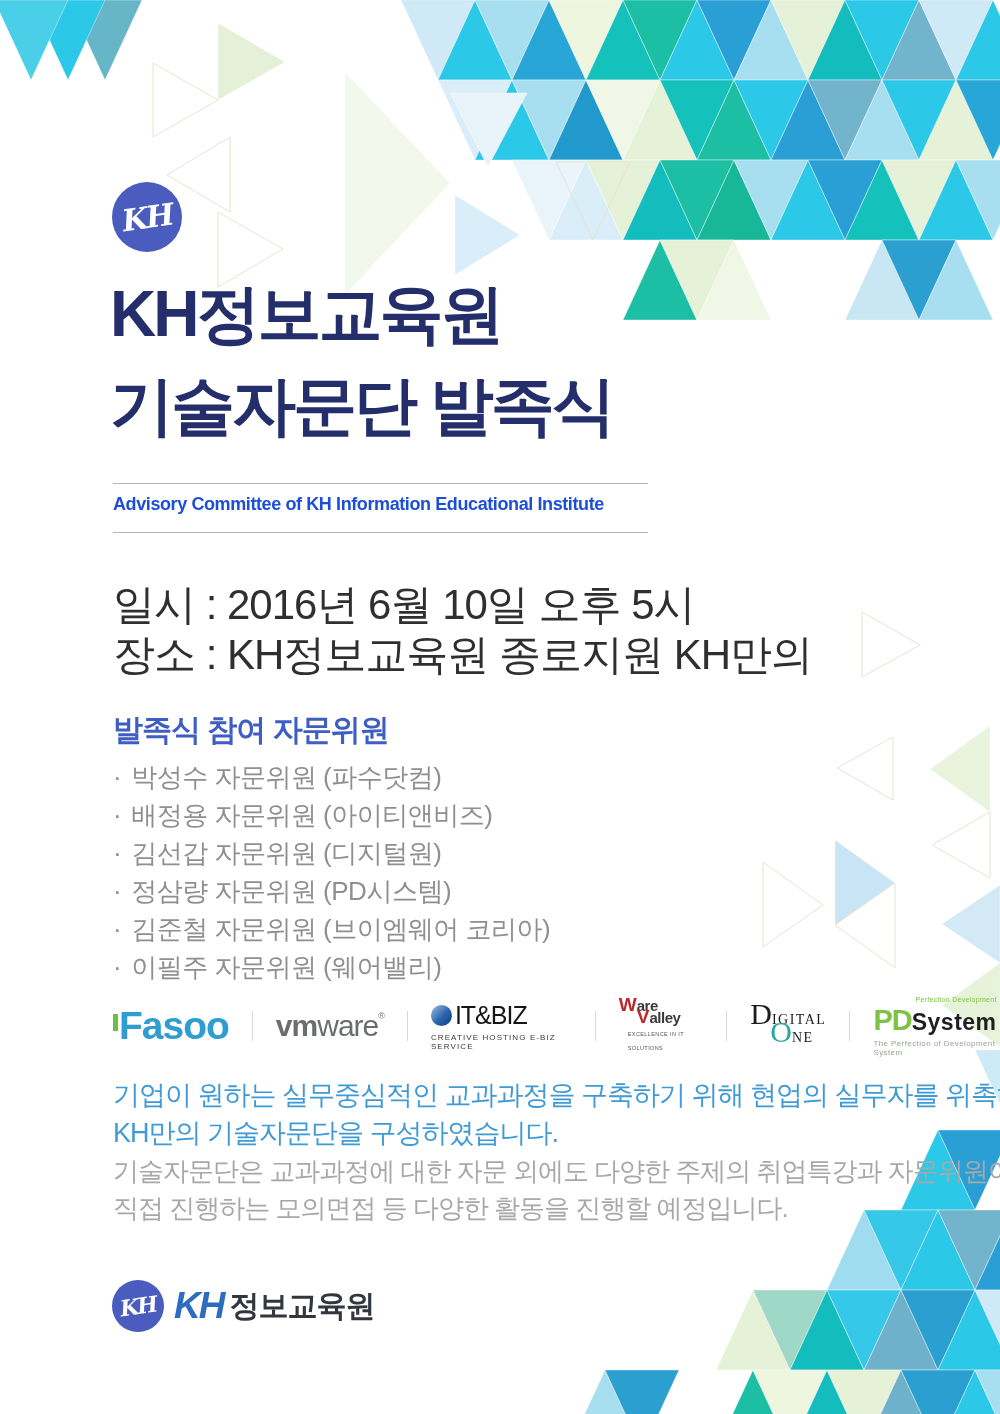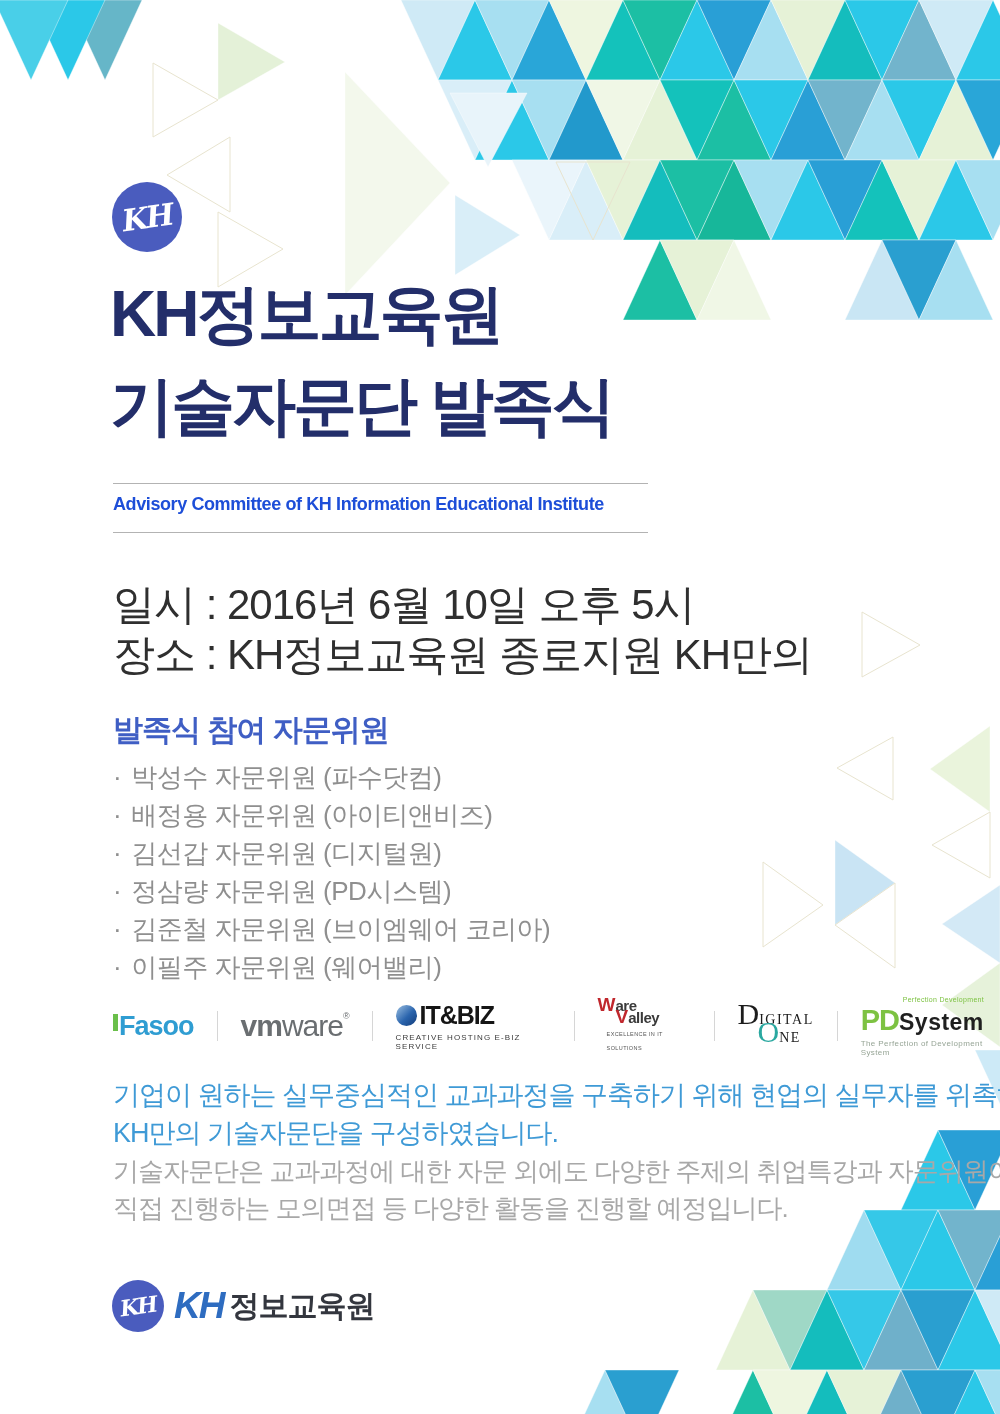--- a/index.html
+++ b/index.html
@@ -29,29 +29,29 @@
     font-size:30px;letter-spacing:-1px;}
   .members{position:absolute;left:113px;top:758px;color:#8f8f8f;font-size:26px;
     line-height:38px;letter-spacing:-0.5px;}
   .members .row{display:flex;align-items:baseline;}
   .members .bullet{margin-right:10px;color:#8f8f8f;}
 
   .logos{position:absolute;left:113px;top:1000px;height:52px;display:flex;align-items:center;gap:23px;}
   .lsep{width:1px;height:30px;background:#d6d6d6;flex:none;}
   .logo-fasoo{display:flex;align-items:center;}
   .logo-fasoo .fbar{width:5px;height:17px;background:#6abf4a;margin-right:1px;margin-top:-8px;}
-  .logo-fasoo .ftxt{color:#2f9dd2;font-weight:800;font-size:27px;letter-spacing:-1px;}
+  .logo-fasoo .ftxt{color:#2f9dd2;font-weight:800;font-size:39px;letter-spacing:-1px;}
   .logo-vmware{color:#6a6e71;font-size:30px;letter-spacing:-1px;display:flex;align-items:flex-start;}
   .logo-vmware .vm{font-weight:800;}
   .logo-vmware .reg{font-size:9px;margin-top:2px;}
   .logo-itbiz{text-align:left;}
   .logo-itbiz .line1{display:flex;align-items:center;}
   .logo-itbiz .orb{width:21px;height:21px;border-radius:50%;margin-right:3px;
     background:linear-gradient(135deg,#9cc0e2 0%,#2a64ad 55%,#123c7a 100%);}
-  .logo-itbiz .name{color:#151515;font-weight:700;font-size:25px;letter-spacing:-1px;}
+  .logo-itbiz .name{color:#151515;font-weight:400;font-size:25px;letter-spacing:-1px;}
   .logo-itbiz .tag{font-size:8px;color:#3a3a3a;letter-spacing:1.1px;margin-top:3px;}
   .logo-ware{line-height:14px;}
   .logo-ware .red{color:#c0272d;font-weight:800;font-size:19px;}
   .logo-ware .dark{color:#3a3a3a;font-weight:800;font-size:15px;letter-spacing:-0.5px;}
   .logo-ware .l2{margin-left:18px;margin-top:-3px;}
   .logo-ware .tag{font-size:5.5px;color:#555;letter-spacing:0.4px;margin-top:2px;margin-left:9px;}
   .logo-digital{font-family:"Liberation Serif",serif;color:#1c1c1c;line-height:16px;}
   .logo-digital .big{font-size:30px;}
   .logo-digital .small{font-size:14px;letter-spacing:1.5px;}
   .logo-digital .l2{margin-left:20px;margin-top:-4px;}

